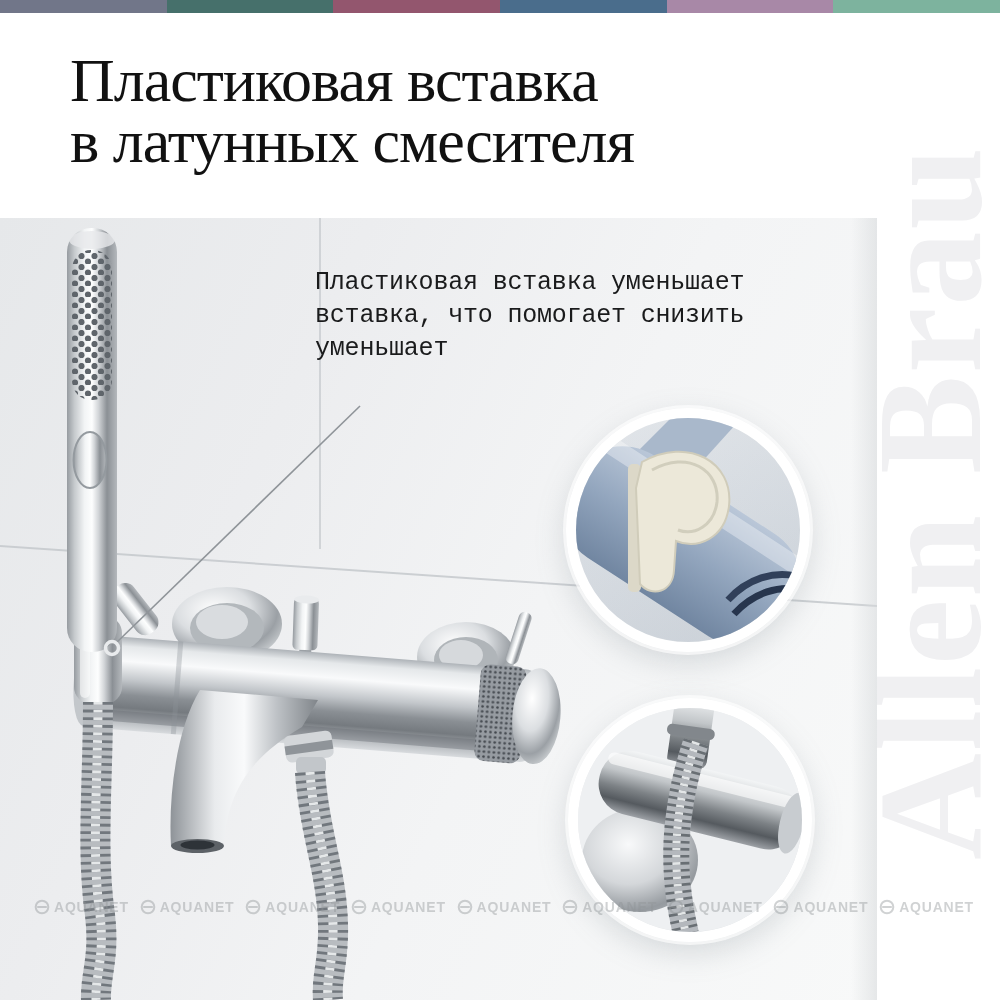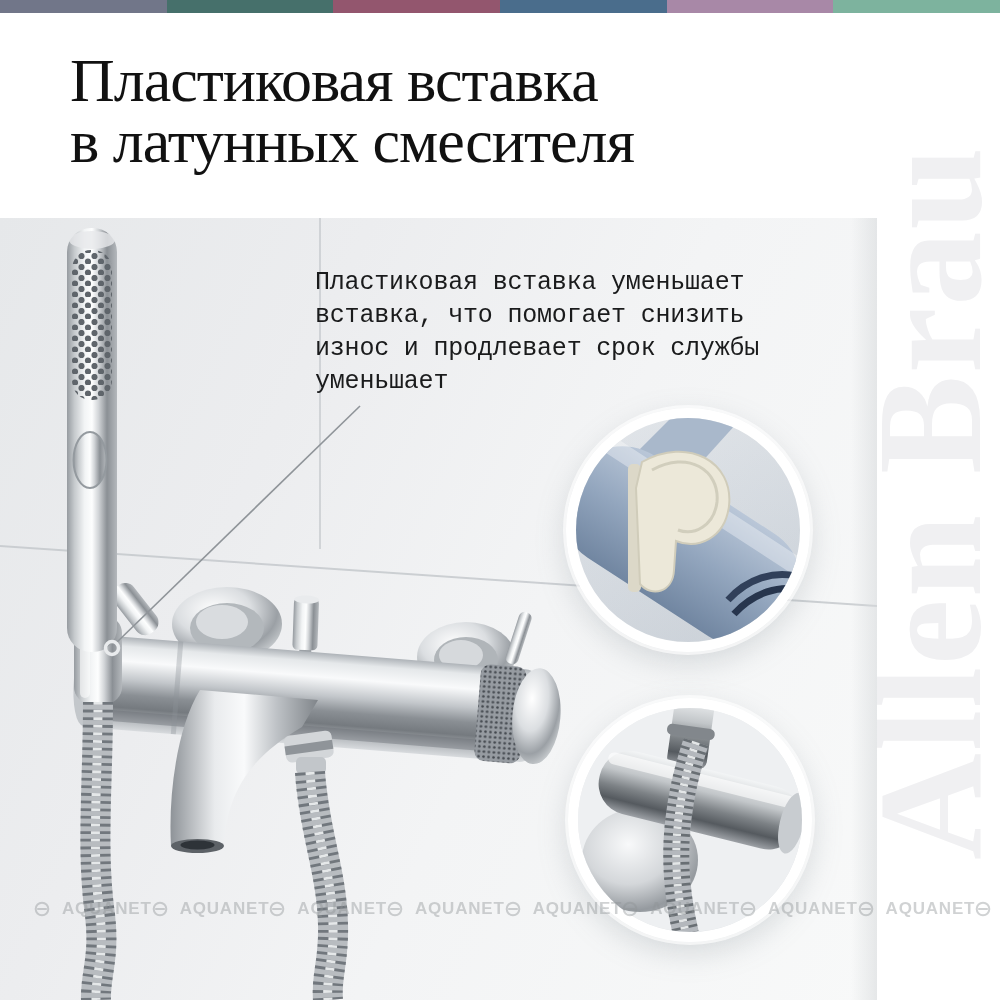--- a/index.html
+++ b/index.html
@@ -31,21 +31,21 @@
   .c2{left:568px;top:698px;background:linear-gradient(150deg,#f0f2f3,#e2e5e7);}
   
   .brand{position:absolute;left:850px;top:860px;width:760px;height:160px;z-index:0;
          transform:rotate(-90deg);transform-origin:top left;
          font-family:"Liberation Serif",serif;font-weight:700;font-size:148px;line-height:160px;
          color:#f0f0f2;letter-spacing:2px;white-space:nowrap;}
   
   .wm-row{position:absolute;left:0;top:899px;width:1000px;z-index:5;display:flex;
           justify-content:space-between;padding:0 26px 0 34px;box-sizing:border-box;
           color:rgba(143,147,151,.42);align-items:center;}
-  .wm{display:inline-flex;align-items:center;gap:12px;font-weight:700;font-size:17px;
+  .wm{display:inline-flex;align-items:center;gap:4px;font-weight:700;font-size:14px;
       letter-spacing:.8px;}
   .wm svg{display:block;}
 </style>
 </head>
 <body>
 
 <div class="page">
 
   <div class="topbar">
     <span style="background: rgb(113, 118, 137);"></span>
@@ -186,21 +186,20 @@
         <line x1="360" y1="406" x2="114" y2="645" stroke="#8f9499" stroke-width="1.6"></line>
         <circle cx="112" cy="648" r="6.5" fill="none" stroke="#e9ebed" stroke-width="3.5"></circle>
       </g>
     </svg>
     <div class="edge"></div>
   </div>
 
   <div class="desc">
     <span>Пластиковая вставка уменьшает</span>
     <span>вставка, что помогает снизить</span>
-    <span>износ и продлевает срок службы</span>
     <span>уменьшает</span>
   </div>
 
   <div class="detail c1">
     <svg width="224" height="224" viewBox="0 0 224 224">
       <defs>
         <linearGradient id="blueG" x1="0" y1="0" x2="0" y2="1">
           <stop offset="0" stop-color="#bac7d8"></stop>
             <stop offset=".5" stop-color="#93a6be"></stop>
           <stop offset="1" stop-color="#7186a1"></stop>

